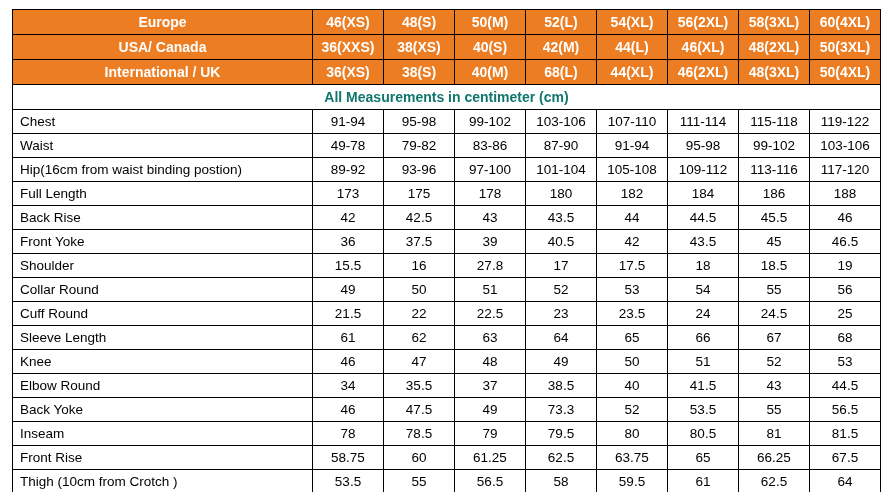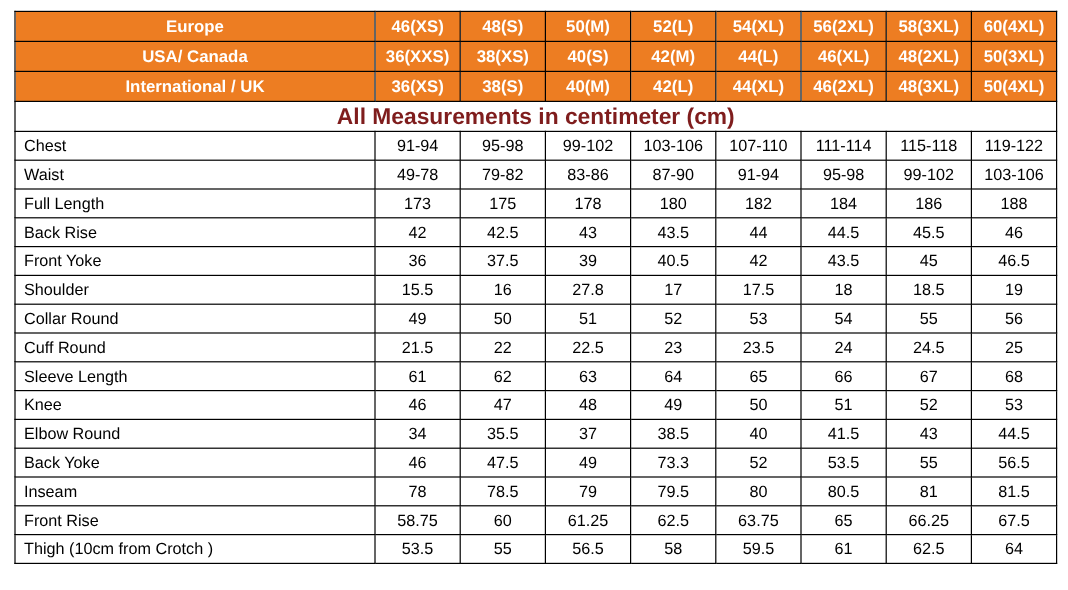--- a/index.html
+++ b/index.html
@@ -46,23 +46,23 @@
   tr.hdr td.region-label {
     text-align: center;
   }
   td.label-col {
     text-align: left;
     padding-left: 7px;
     font-size: 13.5px;
   }
   tr.measure-note td {
     background: #ffffff;
-    color: #7f1d1d;
+    color: #0f766e;
     font-weight: bold;
-    font-size: 19px;
+    font-size: 14px;
     height: 24px;
     text-align: center;
   }
   tr.data td:first-child {
     text-align: left;
     padding-left: 7px;
   }
   col.c0 { width: 300px; }
   col.cx { width: 71px; }
 </style>
@@ -103,21 +103,21 @@
         <td>44(L)</td>
         <td>46(XL)</td>
         <td>48(2XL)</td>
         <td>50(3XL)</td>
       </tr>
       <tr class="hdr">
         <td class="region-label">International / UK</td>
         <td>36(XS)</td>
         <td>38(S)</td>
         <td>40(M)</td>
-        <td>42(L)</td>
+        <td>68(L)</td>
         <td>44(XL)</td>
         <td>46(2XL)</td>
         <td>48(3XL)</td>
         <td>50(4XL)</td>
       </tr>
       <tr class="measure-note">
         <td colspan="9">All Measurements in centimeter (cm)</td>
       </tr>
 
       <tr class="data">
@@ -136,20 +136,31 @@
         <td>49-78</td>
         <td>79-82</td>
         <td>83-86</td>
         <td>87-90</td>
         <td>91-94</td>
         <td>95-98</td>
         <td>99-102</td>
         <td>103-106</td>
       </tr>
       <tr class="data">
+        <td class="label-col">Hip(16cm from waist binding postion)</td>
+        <td>89-92</td>
+        <td>93-96</td>
+        <td>97-100</td>
+        <td>101-104</td>
+        <td>105-108</td>
+        <td>109-112</td>
+        <td>113-116</td>
+        <td>117-120</td>
+      </tr>
+      <tr class="data">
         <td class="label-col">Full Length</td>
         <td>173</td>
         <td>175</td>
         <td>178</td>
         <td>180</td>
         <td>182</td>
         <td>184</td>
         <td>186</td>
         <td>188</td>
       </tr>

